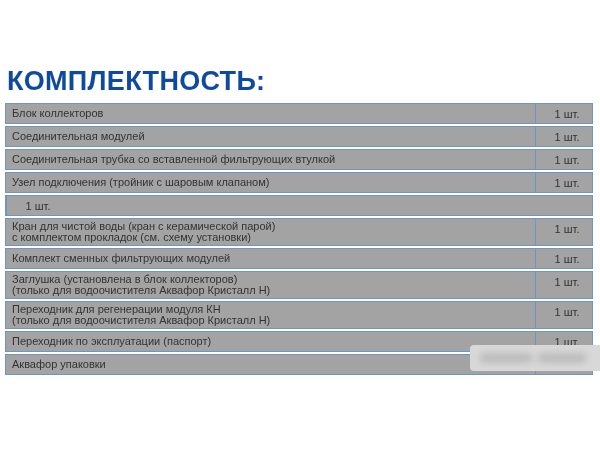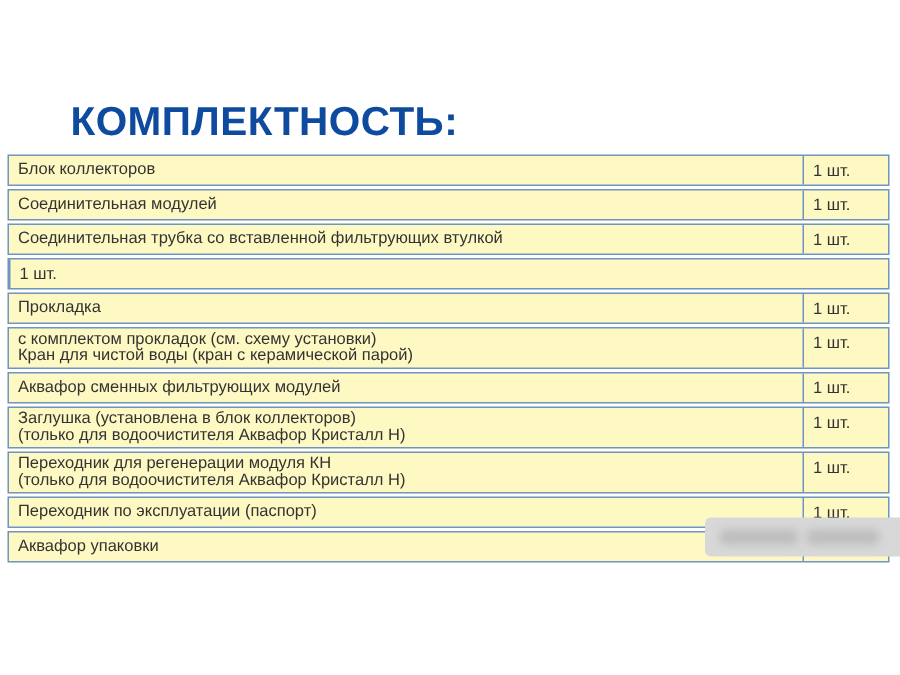--- a/index.html
+++ b/index.html
@@ -11,32 +11,31 @@
     font-family: "Liberation Sans", sans-serif;
   }
   .page-title {
     position: absolute;
     left: 7px; top: 66px;
     font-size: 27px;
     font-weight: bold;
     letter-spacing: 0.3px;
     color: var(--title-blue, #0e4a9e);
     white-space: nowrap;
-    margin-left: 40px;
   }
   .contents-table {
     position: absolute;
     left: 5px; top: 103px;
     width: 588px;
   }
   .row {
     display: flex;
     box-sizing: border-box;
     border: 1px solid var(--border-blue, #6f95c4);
-    background: #fef9c3;
+    background: #a3a3a3;
     min-height: 21px;
     margin-bottom: 2px;
     gap: 24px;
   }
   .cell-desc {
     flex: 1;
     display: flex;
     flex-direction: column;
     justify-content: center;
     padding: 2px 6px;
@@ -46,20 +45,21 @@
   }
   .cell-desc .line { display: block; }
   .cell-qty {
     width: 57px;
     box-sizing: border-box;
     border-left: 1px solid var(--border-blue, #6f95c4);
     padding: 5px 0 0 6px;
     font-size: 11px;
     line-height: 11px;
     color: var(--text-color, #333333);
+    text-align: center;
   }
   .watermark {
     position: absolute;
     left: 470px; top: 345px;
     width: 130px; height: 26px;
     background: var(--watermark-bg, #d8d8d8);
     border-radius: 4px 0 0 4px;
   }
   .watermark .smudge {
     position: absolute;
@@ -95,42 +95,42 @@
 
   <div class="row">
     <div class="cell-desc">
       <span class="line">Соединительная трубка со вставленной фильтрующих втулкой</span>
       <span class="line"></span>
     </div>
     <div class="cell-qty">1 шт.</div>
   </div>
 
   <div class="row">
-    <div class="cell-qty">1 шт.</div>
-  </div>
-
-  <div class="row">
     <div class="cell-desc">
-      <span class="line">Прокладка</span>
+      <span class="line">Узел подключения (тройник с шаровым клапаном)</span>
       <span class="line"></span>
     </div>
     <div class="cell-qty">1 шт.</div>
   </div>
 
   <div class="row">
+    <div class="cell-qty">1 шт.</div>
+  </div>
+
+  <div class="row">
     <div class="cell-desc">
+      <span class="line">Кран для чистой воды (кран с керамической парой)</span>
       <span class="line">с комплектом прокладок (см. схему установки)</span>
-      <span class="line">Кран для чистой воды (кран с керамической парой)</span>
     </div>
     <div class="cell-qty">1 шт.</div>
   </div>
 
   <div class="row">
     <div class="cell-desc">
-      <span class="line">Аквафор сменных фильтрующих модулей</span>
+      <span class="line">Комплект сменных фильтрующих модулей</span>
       <span class="line"></span>
     </div>
     <div class="cell-qty">1 шт.</div>
   </div>
 
   <div class="row">
     <div class="cell-desc">
       <span class="line">Заглушка (установлена в блок коллекторов)</span>
       <span class="line">(только для водоочистителя Аквафор Кристалл Н)</span>
     </div>

